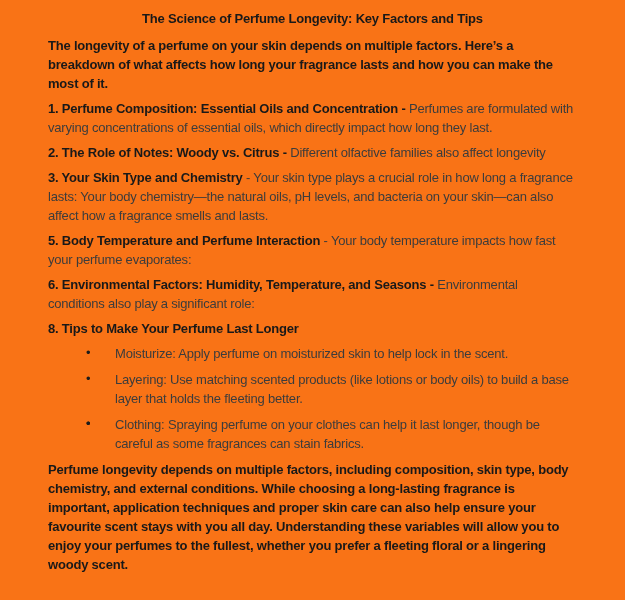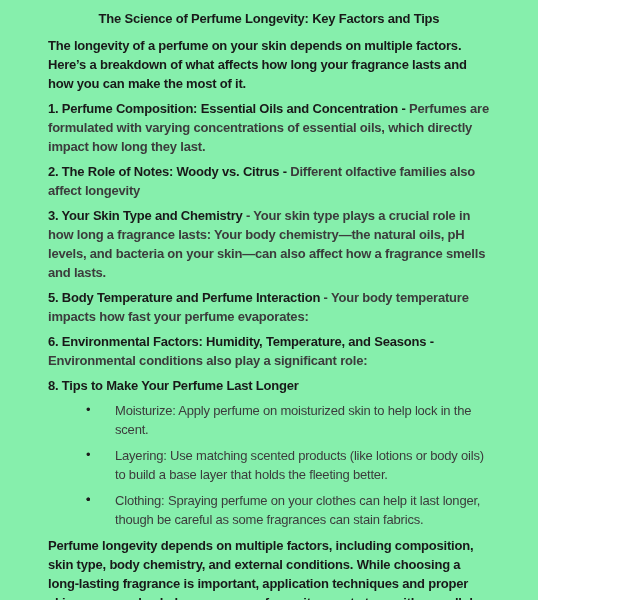--- a/index.html
+++ b/index.html
@@ -2,23 +2,23 @@
 <html><head>
 <meta charset="utf-8">
 <style>
   html, body {
     margin: 0;
     padding: 0;
     background: #ffffff;
   }
   .page {
     position: relative;
-    width: 538px;
+    width: 625px;
     height: 600px;
-    background: #86efac;
+    background: #f97316;
     overflow: hidden;
     font-family: "Liberation Sans", "DejaVu Sans", sans-serif;
   }
   .doc {
     box-sizing: border-box;
     width: 100%;
     height: 100%;
     padding: 9px 48px 0 48px;
     font-size: 13px;
     line-height: 19px;
@@ -39,21 +39,21 @@
   }
   .bold {
     font-weight: 700;
     color: #191919;
   }
   .lead {
     font-weight: 700;
     color: #191919;
   }
   .seg {
-    font-weight: 700;
+    font-weight: 400;
     color: #3c3c3c;
     text-align: right;
   }
   ul.tips {
     list-style: none;
     margin: 0 0 6px 0;
     padding: 0;
   }
   li.tip {
     position: relative;

